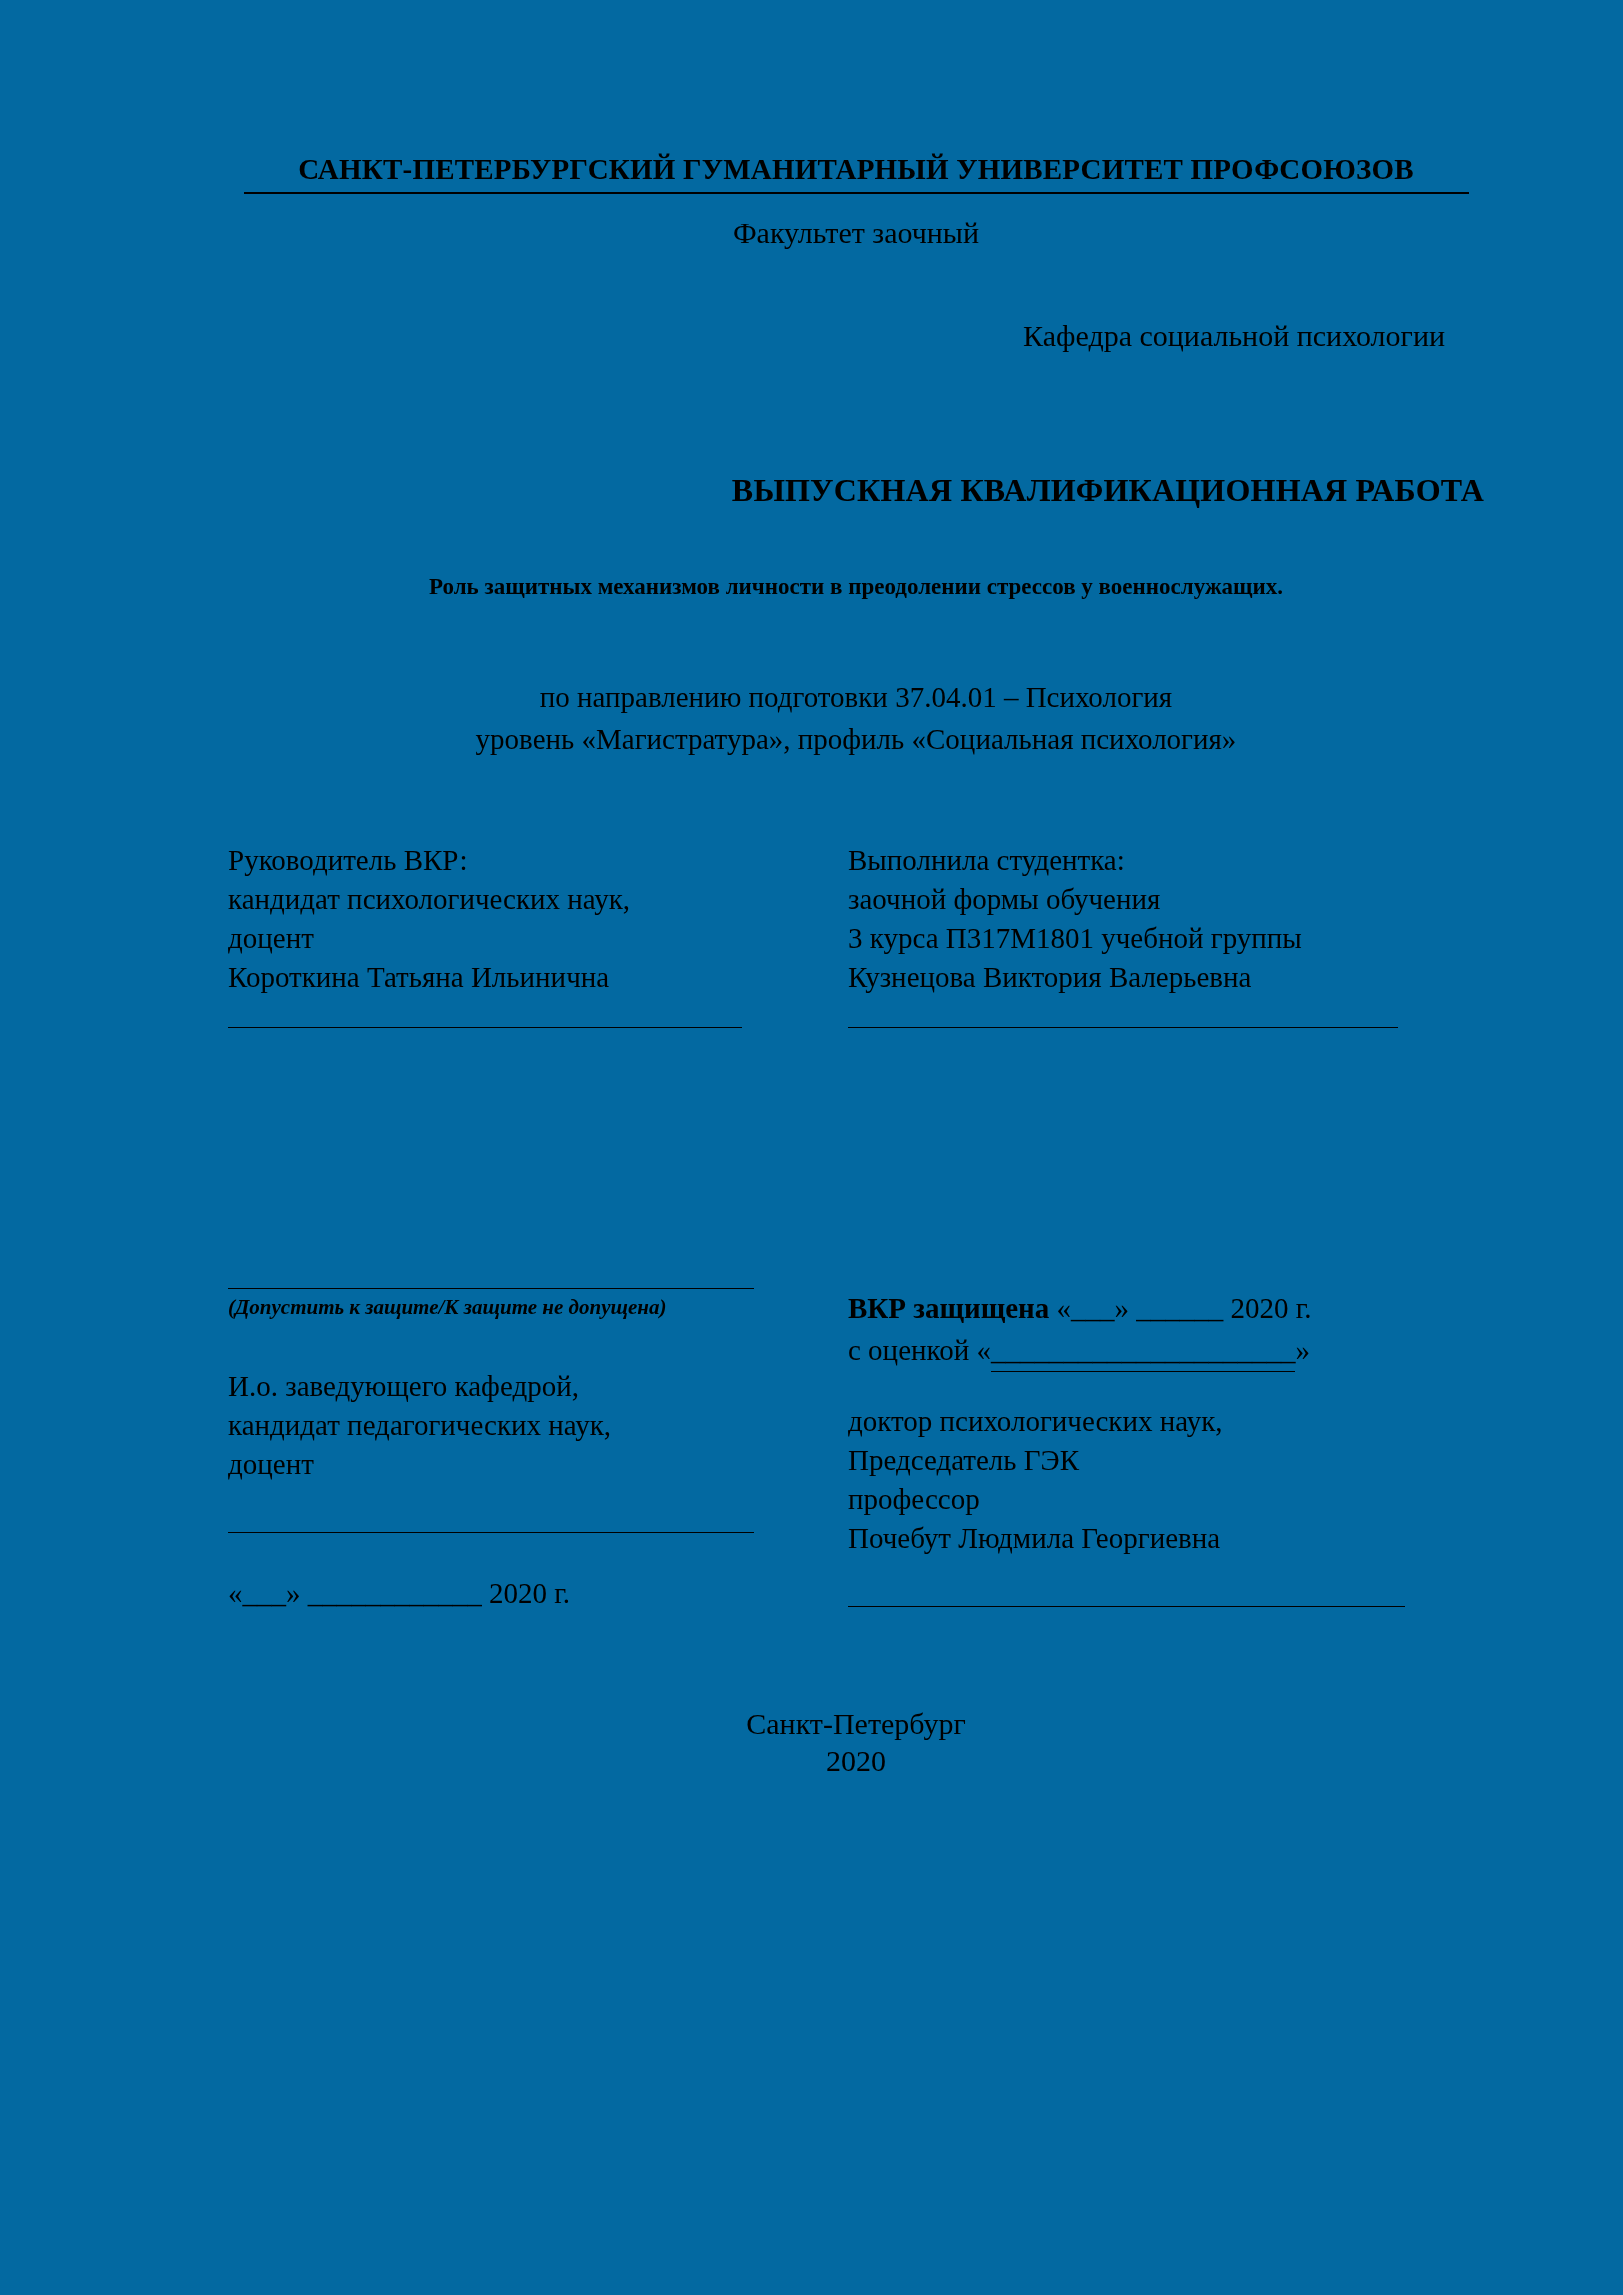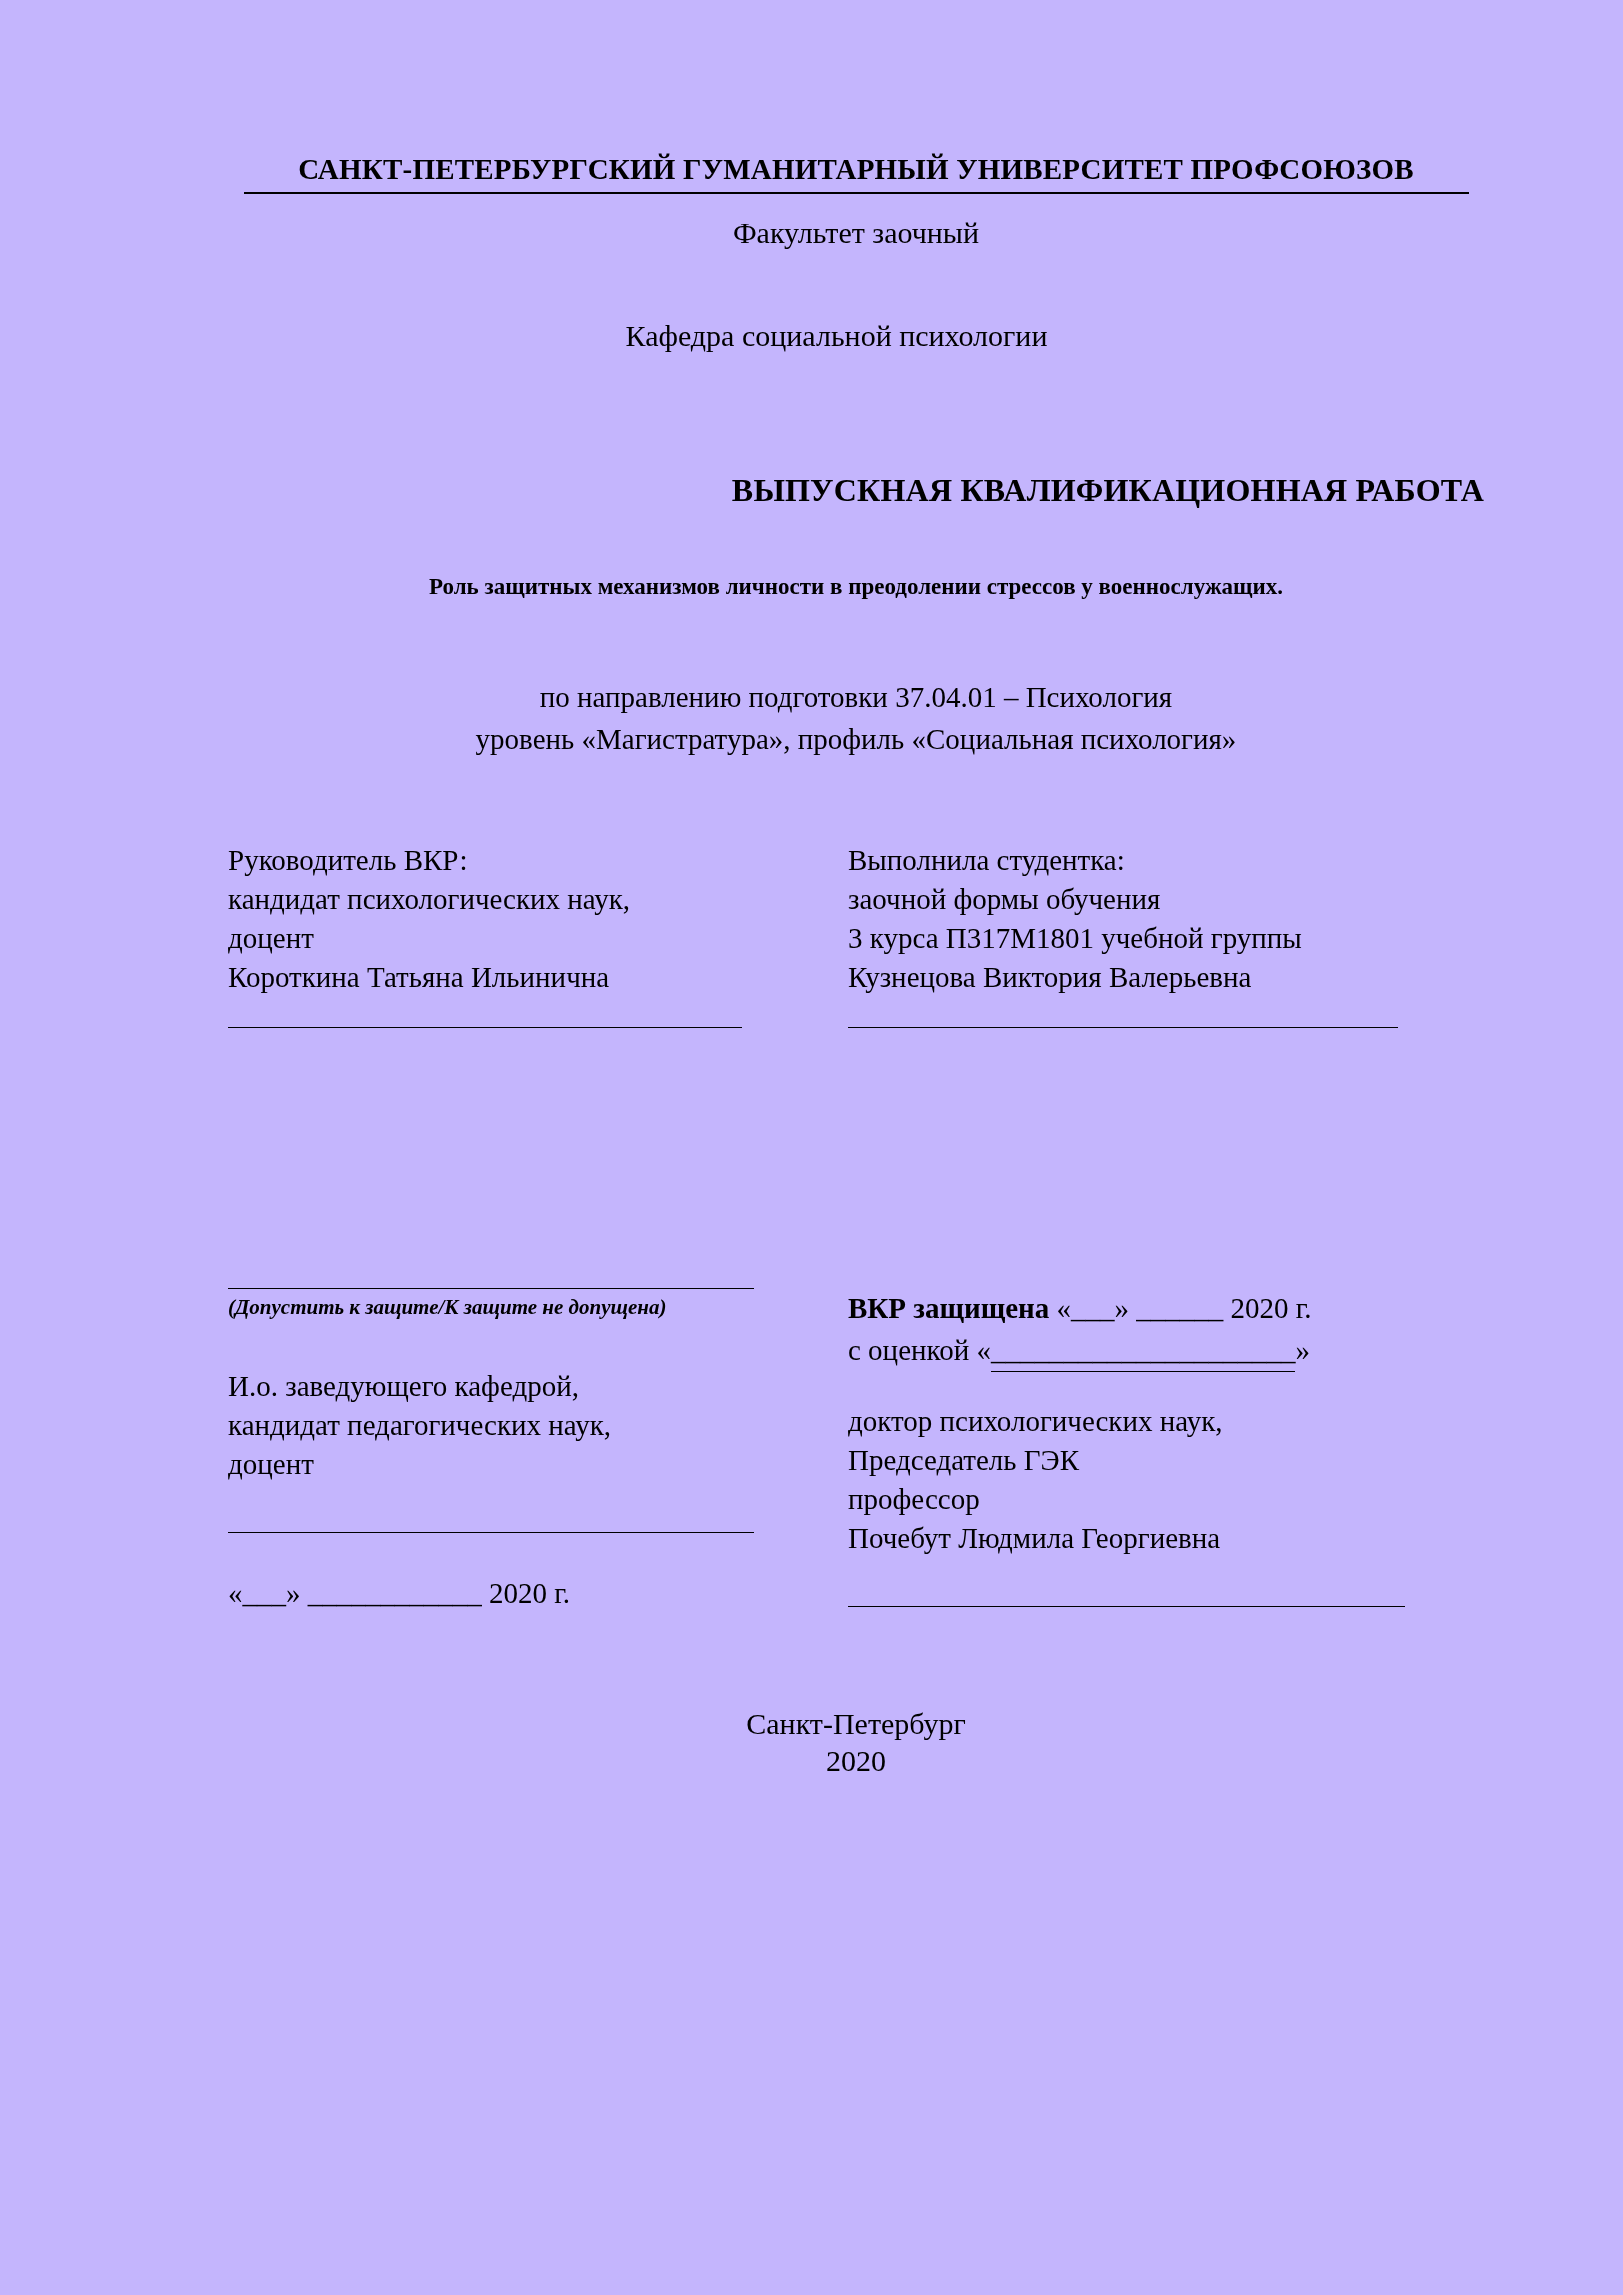--- a/index.html
+++ b/index.html
@@ -14,21 +14,21 @@
     color: #000000;
     position: relative;
     overflow: hidden;
   }
   .page {
     position: absolute;
     left: 0;
     top: 0;
     width: 1623px;
     height: 2295px;
-    background: #c4b5fd;
+    background: #0369a1;
   }
   .content {
     position: absolute;
     left: 228px;
     top: 153px;
     width: 1256px;
   }
 
   
   .university {
@@ -41,21 +41,21 @@
     width: 1225px;
     margin: 0 auto;
   }
   .faculty {
     font-size: 30px;
     text-align: center;
     margin-top: 22px;
   }
   .department {
     font-size: 30px;
-    text-align: center;
+    text-align: right;
     margin-top: 69px;
     padding-right: 39px;
   }
 
   .doc-type {
     font-size: 32px;
     font-weight: bold;
     text-align: right;
     margin-top: 119px;
     letter-spacing: 0.2px;

